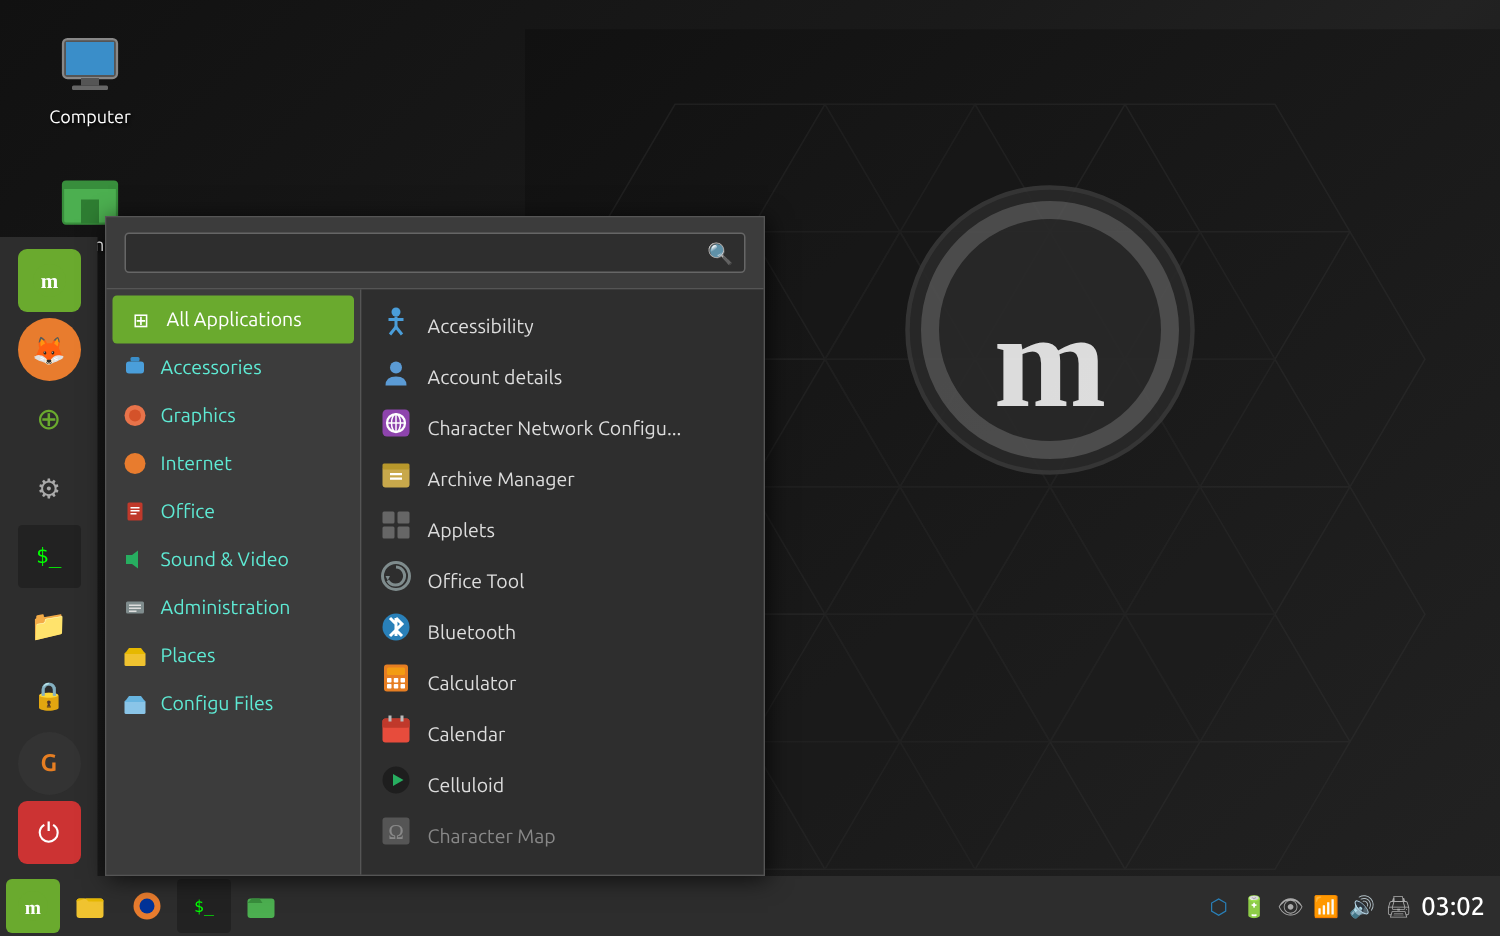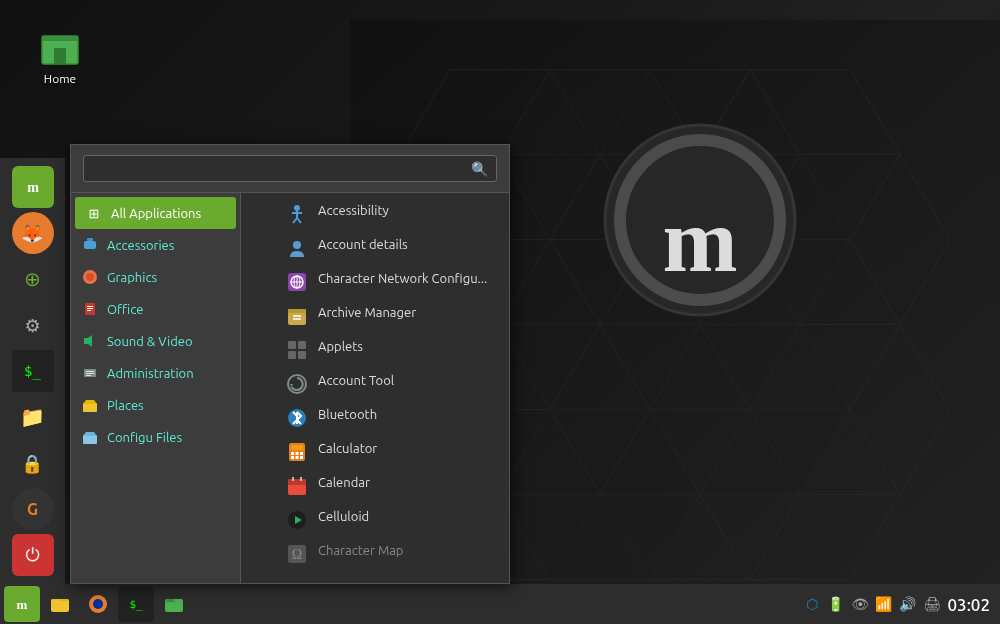--- a/index.html
+++ b/index.html
@@ -246,27 +246,26 @@
       padding: 4px 0;
       background: #2e2e2e;
     }
 
     .menu-apps::-webkit-scrollbar { width: 6px; }
     .menu-apps::-webkit-scrollbar-track { background: #2e2e2e; }
     .menu-apps::-webkit-scrollbar-thumb { background: #666; border-radius: 3px; }
 
     .app-item {
       display: flex;
-      align-items: flex-start;
+      align-items: flex-end;
       gap: 10px;
       padding: 6px 12px;
       cursor: pointer;
       color: #ddd;
       font-size: 13px;
-      margin-left: 33px;
     }
 
     .app-item.disabled {
       color: #888;
       cursor: default;
     }
 
     .app-icon {
       width: 22px;
       height: 22px;
@@ -365,20 +364,31 @@
       <circle cx="100" cy="100" r="80" fill="none" stroke="#555" stroke-width="12"></circle>
 
       <text x="100" y="130" font-family="Arial Black" font-size="90" font-weight="900" fill="white" text-anchor="middle" dominant-baseline="middle">m</text>
     </svg>
   </div>
 
   <div class="desktop-icons">
     <div class="desktop-icon">
       <div class="desktop-icon-img">
         <svg width="48" height="48" viewBox="0 0 48 48">
+          <rect x="6" y="6" width="36" height="26" rx="3" fill="#555" stroke="#888" stroke-width="1.5"></rect>
+          <rect x="8" y="8" width="32" height="22" fill="#3a8ec9"></rect>
+          <rect x="18" y="32" width="12" height="5" fill="#555"></rect>
+          <rect x="12" y="37" width="24" height="3" rx="1" fill="#666"></rect>
+        </svg>
+      </div>
+      <span class="desktop-icon-label">Computer</span>
+    </div>
+    <div class="desktop-icon">
+      <div class="desktop-icon-img">
+        <svg width="48" height="48" viewBox="0 0 48 48">
           <rect x="6" y="16" width="36" height="28" rx="2" fill="#4caf50" stroke="#388e3c" stroke-width="1.5"></rect>
           <rect x="6" y="16" width="36" height="5" rx="1" fill="#388e3c"></rect>
           <rect x="18" y="28" width="12" height="16" fill="#2e7d32"></rect>
         </svg>
       </div>
       <span class="desktop-icon-label">Home</span>
     </div>
   </div>
 
   <div class="sidebar">
@@ -440,20 +450,28 @@
           <span>Accessories</span>
         </div>
         <div class="cat-item">
           <div class="cat-icon">
             <svg width="16" height="16" viewBox="0 0 16 16">
                 <circle cx="8" cy="8" r="7" fill="#e8734a"></circle>
                 <circle cx="8" cy="8" r="4" fill="#d4522a"></circle>
               </svg>
           </div>
           <span>Graphics</span>
+        </div>
+        <div class="cat-item">
+          <div class="cat-icon">
+            <svg width="16" height="16" viewBox="0 0 16 16">
+                <circle cx="8" cy="8" r="7" fill="#e87c2e"></circle>
+              </svg>
+          </div>
+          <span>Internet</span>
         </div>
         <div class="cat-item">
           <div class="cat-icon">
             <svg width="16" height="16" viewBox="0 0 16 16">
                 <rect x="3" y="2" width="10" height="12" rx="1" fill="#c0392b"></rect>
                 <rect x="5" y="5" width="6" height="1" fill="white"></rect>
                 <rect x="5" y="7" width="6" height="1" fill="white"></rect>
                 <rect x="5" y="9" width="4" height="1" fill="white"></rect>
               </svg>
           </div>
@@ -562,21 +580,21 @@
 
 
         <div class="app-item">
           <div class="app-icon">
             <svg width="22" height="22" viewBox="0 0 22 22">
                 <circle cx="11" cy="11" r="9" fill="none" stroke="#7f8c8d" stroke-width="2"></circle>
                 <path d="M11 5 A6 6 0 1 1 5.5 14" fill="none" stroke="#7f8c8d" stroke-width="2"></path>
                 <polygon points="4,11 5.5,14 7,11" fill="#7f8c8d"></polygon>
               </svg>
           </div>
-          <span>Account Tool</span>
+          <span>Office Tool</span>
         </div>
 
         <div class="app-item">
           <div class="app-icon">
             <svg width="22" height="22" viewBox="0 0 22 22">
                 <rect x="2" y="2" width="18" height="18" rx="9" fill="#2980b9"></rect>
                 <path d="M11 5 L11 17 M11 5 L15 9 L11 13 L15 17 M11 9 L7 5 M11 13 L7 17" stroke="white" stroke-width="2" fill="none"></path>
               </svg>
           </div>
           <span>Bluetooth</span>

